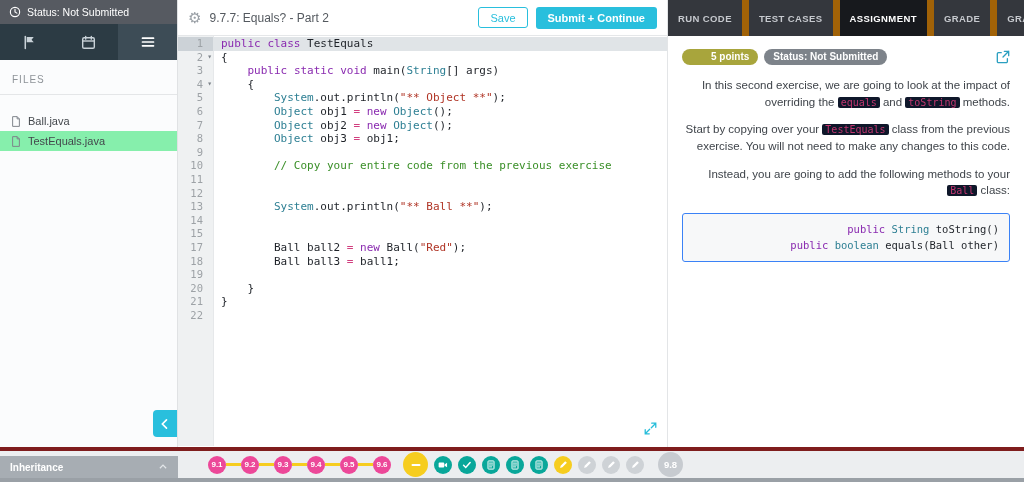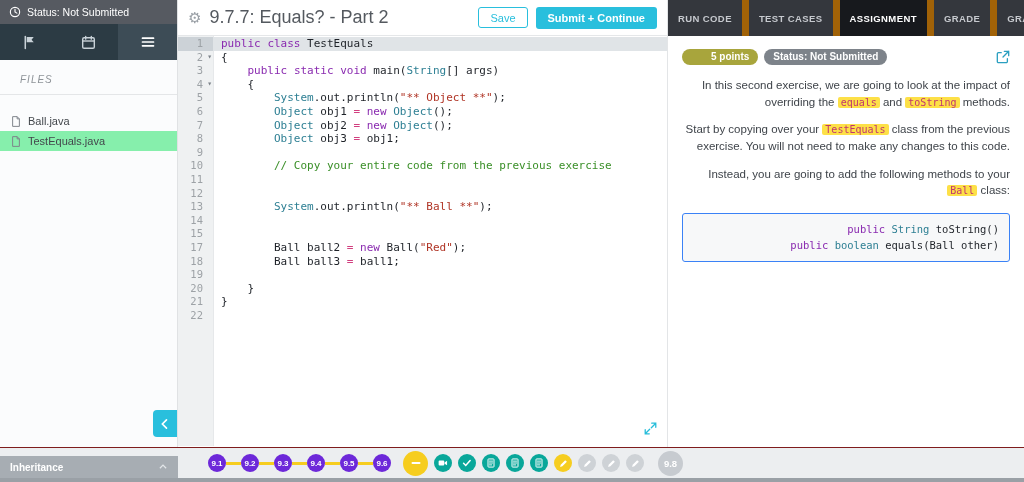--- a/index.html
+++ b/index.html
@@ -5,32 +5,32 @@
   html,body{margin:0;padding:0;}
   body{width:1024px;height:482px;overflow:hidden;position:relative;background:#fff;
        font-family:"Liberation Sans",sans-serif;-webkit-font-smoothing:antialiased;}
 
   
   #left{position:absolute;left:0;top:0;width:178px;height:447px;background:#fbfcfd;border-right:1px solid #e0e2e4;box-sizing:border-box;}
   .status-bar{height:24px;background:#565a61;color:#fff;font-size:10.5px;display:flex;align-items:center;gap:6px;padding:0 9px;}
   .nav-strip{height:36px;background:#2c3b44;display:flex;}
   .nav-icon-btn{flex:1;display:flex;align-items:center;justify-content:center;cursor:pointer;}
   .nav-icon-btn.active{background:#3d4c56;}
-  .files-header{padding:14px 20px 9px;font-size:10px;color:#8e9398;letter-spacing:1px;font-style:italic;}
+  .files-header{padding:14px 12px 9px;font-size:10px;color:#8e9398;letter-spacing:1px;}
   .files-divider{height:1px;background:#e4e6e8;margin:0 0 16px;}
   .file-row{height:20px;display:flex;align-items:center;gap:6px;padding:0 10px;font-size:11px;color:#43474c;cursor:pointer;}
   .file-row.selected{background:#86efac;text-align:right;}
   .file-icon{display:flex;align-items:center;}
   .collapse-btn{position:absolute;right:0;bottom:10px;width:24px;height:27px;background:#29bfdd;border:none;border-radius:4px 0 0 4px;display:flex;align-items:center;justify-content:center;cursor:pointer;padding:0;}
 
   
   #center{position:absolute;left:178px;top:0;width:490px;height:447px;background:#fff;border-right:1px solid #e3e5e7;box-sizing:border-box;}
   .editor-header{height:36px;border-bottom:1px solid #e5e7e9;display:flex;align-items:center;padding:0 10px;gap:8px;background:#fff;box-sizing:border-box;}
   .gear{color:#9aa0a6;font-size:15px;line-height:1;cursor:pointer;}
-  .editor-title{font-size:18px;color:#54595f;flex:1;}
+  .editor-title{font-size:12px;color:#54595f;flex:1;}
   .save-btn{height:21px;padding:0 11px;background:#fff;border:1px solid #29bfdd;color:#29bfdd;font-size:11px;border-radius:3px;cursor:pointer;font-family:inherit;}
   .submit-btn{height:22px;padding:0 12px;background:#29bfdd;border:none;color:#fff;font-size:11px;font-weight:bold;border-radius:3px;cursor:pointer;font-family:inherit;}
   .code-area{position:relative;height:410px;background:#fff;overflow:hidden;font-family:"DejaVu Sans Mono",monospace;font-size:11px;}
   .code-area::before{content:'';position:absolute;left:0;top:0;bottom:0;width:35px;background:#eff1f2;border-right:1px solid #e6e8ea;}
   #code-lines{position:relative;padding-top:1px;}
   .code-line{display:flex;height:13.6px;line-height:13.6px;}
   .code-line.active{background:#e0e4e7;}
   .code-line.active .gutter-cell{background:#ccd2d7;}
   .gutter-cell{width:35px;flex:0 0 35px;text-align:right;padding-right:10px;color:#9da2a6;font-size:10.5px;position:relative;box-sizing:border-box;}
   .fold-caret{position:absolute;right:1px;top:2px;font-size:8px;color:#7d838a;line-height:1;cursor:pointer;}
@@ -49,31 +49,31 @@
   .tab{display:flex;align-items:center;padding:0 10px;font-size:9.5px;font-weight:bold;letter-spacing:.4px;color:#c6c9ce;border-left:7px solid #a16207;cursor:pointer;white-space:nowrap;}
   .tab:first-child{border-left:none;}
   .tab.active{background:#17191d;color:#fff;}
   .assignment-content{padding:13px 14px;}
   .badges-row{display:flex;gap:6px;align-items:center;margin-bottom:12px;}
   .badge{font-size:10px;font-weight:bold;color:#fff;padding:2px 9px 3px;border-radius:10px;}
   .badge.points{background:#a8a53c;padding-left:29px;}
   .badge.status{background:#7d838a;}
   .ext-link{margin-left:auto;display:flex;cursor:pointer;}
   .para{font-size:11.5px;color:#3f444a;line-height:1.45;margin:0 0 11px;}
-  .tok-code{font-family:"DejaVu Sans Mono",monospace;font-size:10px;color:#c0366f;background:#fde047;padding:0 3px;border-radius:2px;}
+  .tok-code{font-family:"DejaVu Sans Mono",monospace;font-size:10px;color:#c0366f;background:#0f172a;padding:0 3px;border-radius:2px;}
   .code-block{background:#f7f8f9;border:1px solid #3b82f6;border-radius:3px;padding:7px 10px;font-family:"DejaVu Sans Mono",monospace;font-size:10.5px;line-height:1.55;color:#2a2e33;margin-top:14px;}
 
   
-  #bottom-bar{position:absolute;left:0;top:447px;width:1024px;height:35px;background:#eceef0;border-top:1px solid #7f1d1d;box-sizing:border-box;}
+  #bottom-bar{position:absolute;left:0;top:447px;width:1024px;height:35px;background:#eceef0;border-top:4px solid #7f1d1d;box-sizing:border-box;}
   .module-bar{position:absolute;left:0;bottom:4px;width:178px;height:22px;background:#a7adb3;color:#fff;font-size:10px;font-weight:bold;display:flex;align-items:center;justify-content:space-between;padding:0 10px;box-sizing:border-box;cursor:pointer;}
   .nav-track{position:absolute;left:178px;right:0;top:0;bottom:4px;display:flex;align-items:center;padding-left:30px;}
   #bottom-edge{position:absolute;left:0;bottom:0;width:100%;height:4px;background:#9aa0a6;}
   .nav-item{display:flex;align-items:center;cursor:pointer;}
   .circle{border-radius:50%;display:flex;align-items:center;justify-content:center;color:#fff;font-weight:bold;}
-  .lesson-done .circle{width:18px;height:18px;background:#6d28d9;font-size:8px;}
+  .lesson-done .circle{width:18px;height:18px;background:#ec4899;font-size:8px;}
   .nav-item.connect::after{content:'';display:block;width:15px;height:3px;background:#f6cd1f;}
   .lesson-done{margin-right:0;}
   .lesson-done:not(.connect){margin-right:6px;}
   .current{margin:0 6px 0 6px;}
   .current .circle{width:25px;height:25px;background:#f6cd1f;}
   .teal{margin-right:6px;}
   .teal .circle{width:18px;height:18px;background:#09a79a;}
   .yellow{margin-right:6px;}
   .yellow .circle{width:18px;height:18px;background:#f6cd1f;}
   .gray{margin-right:6px;}

